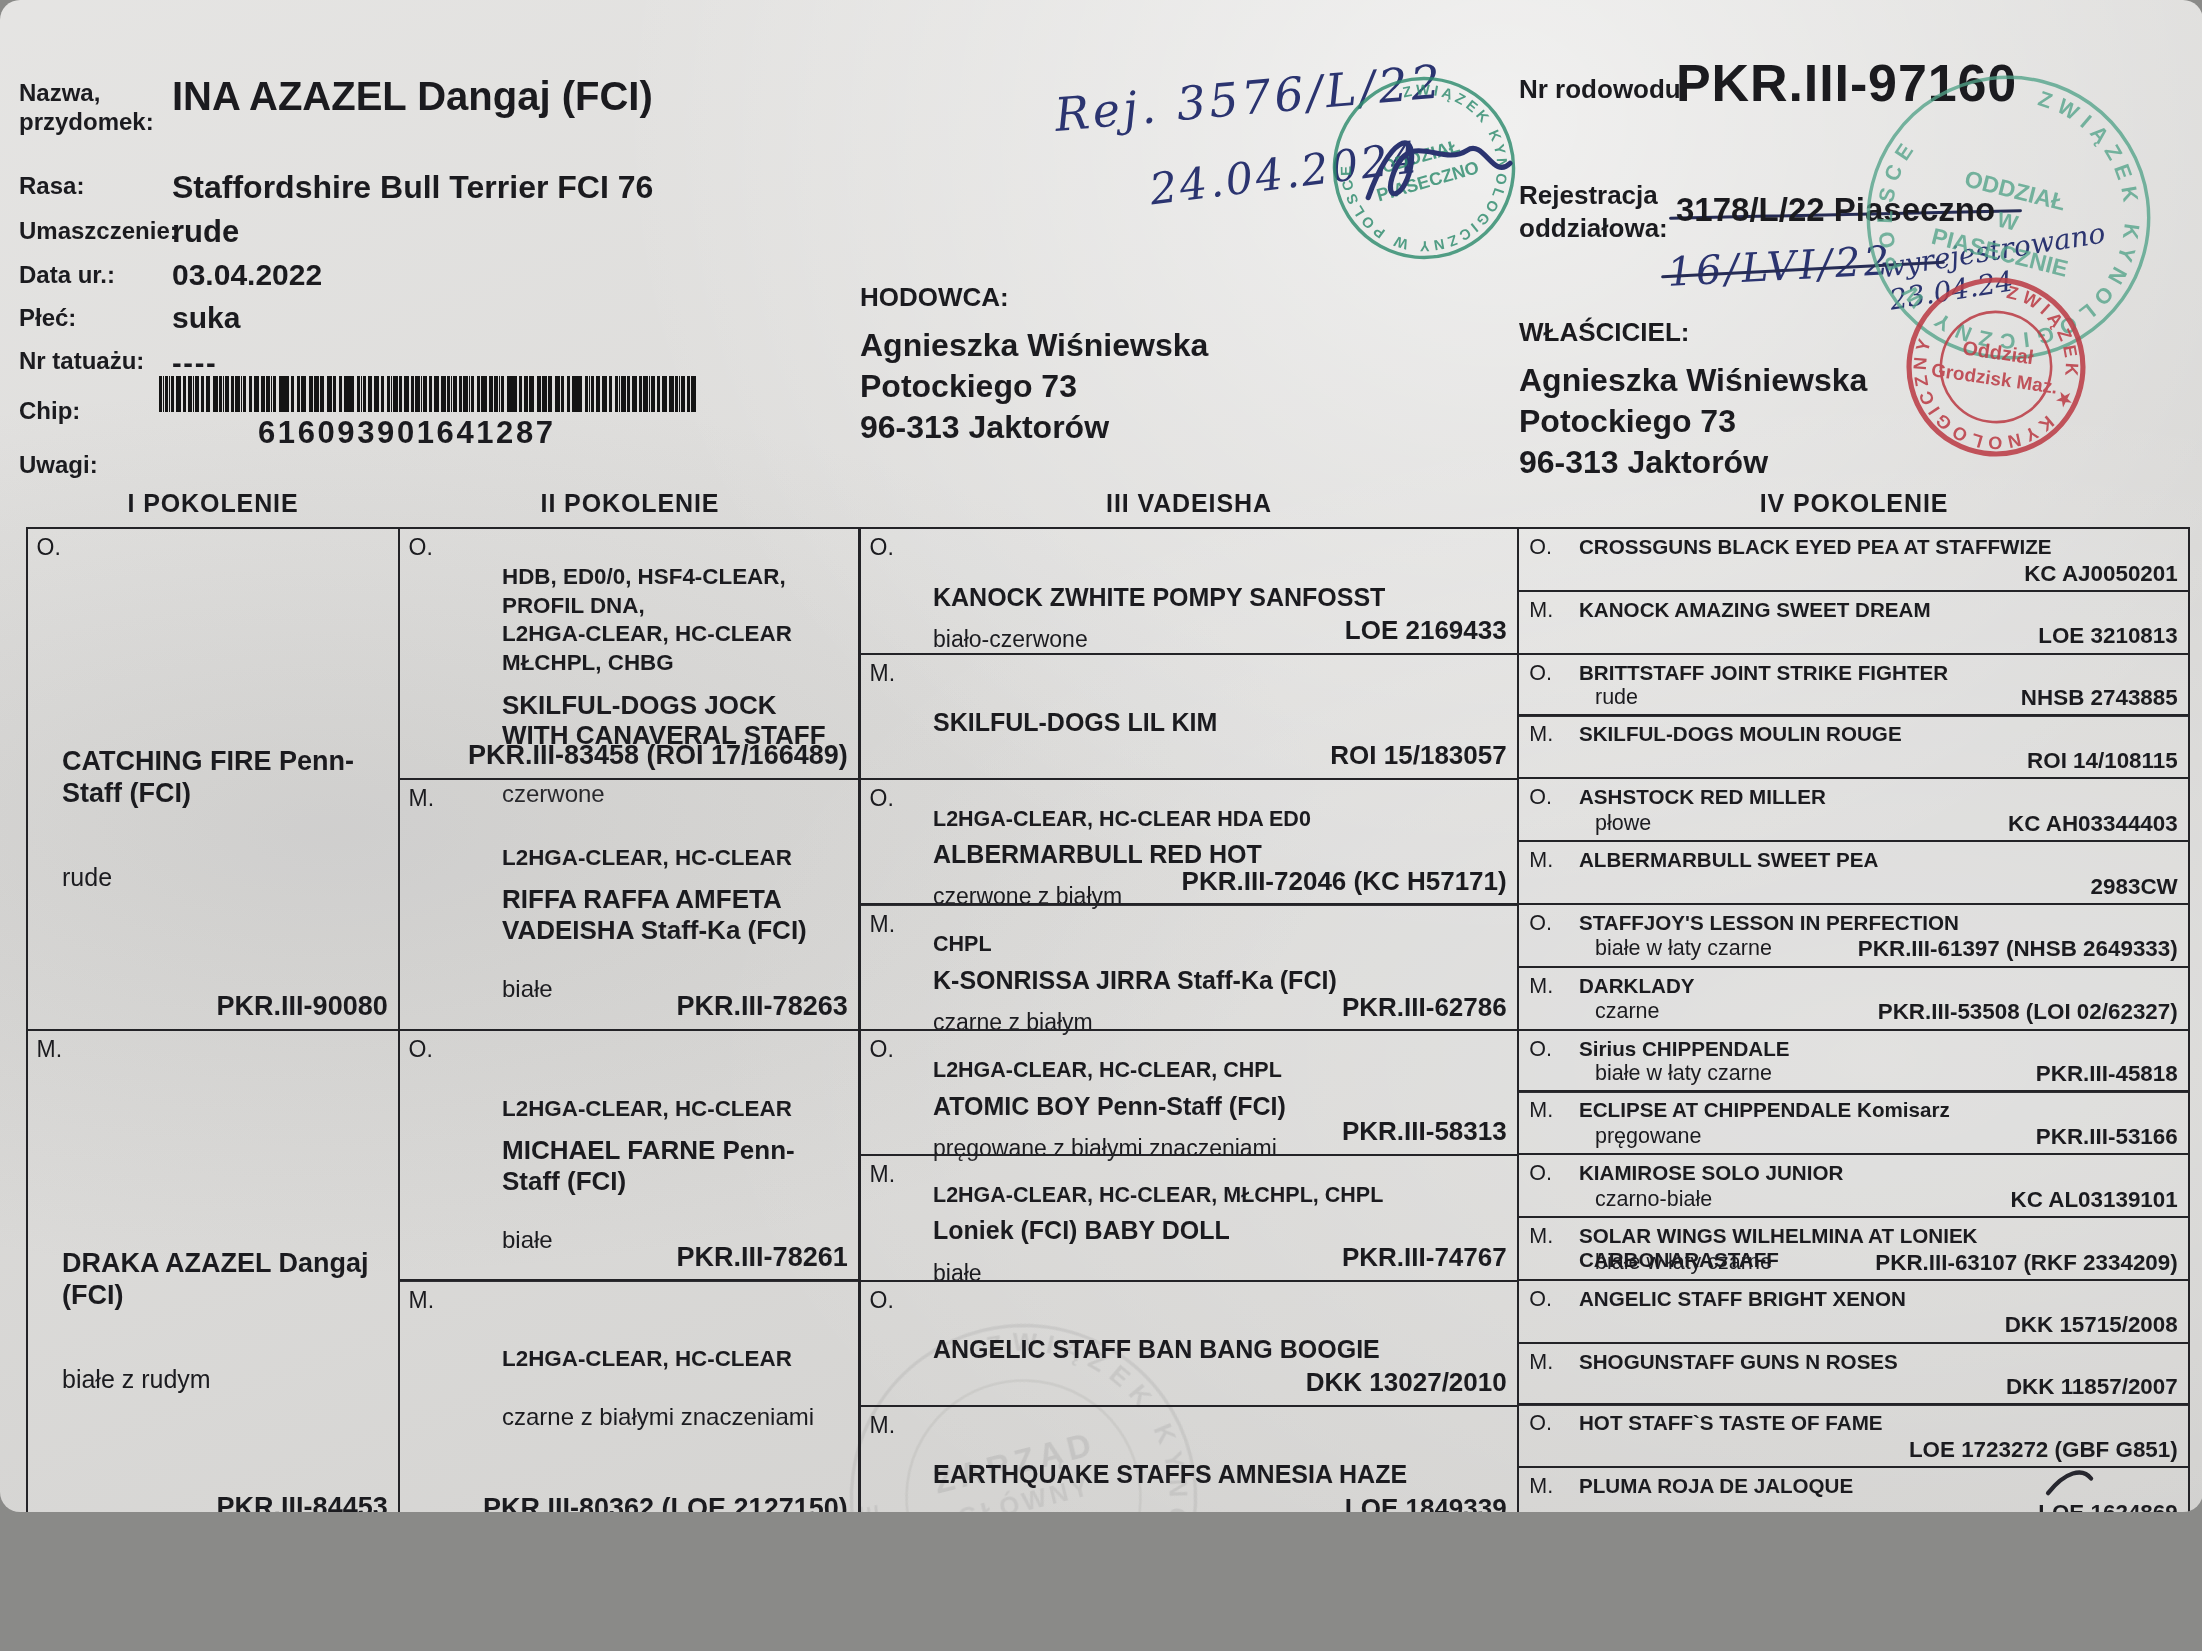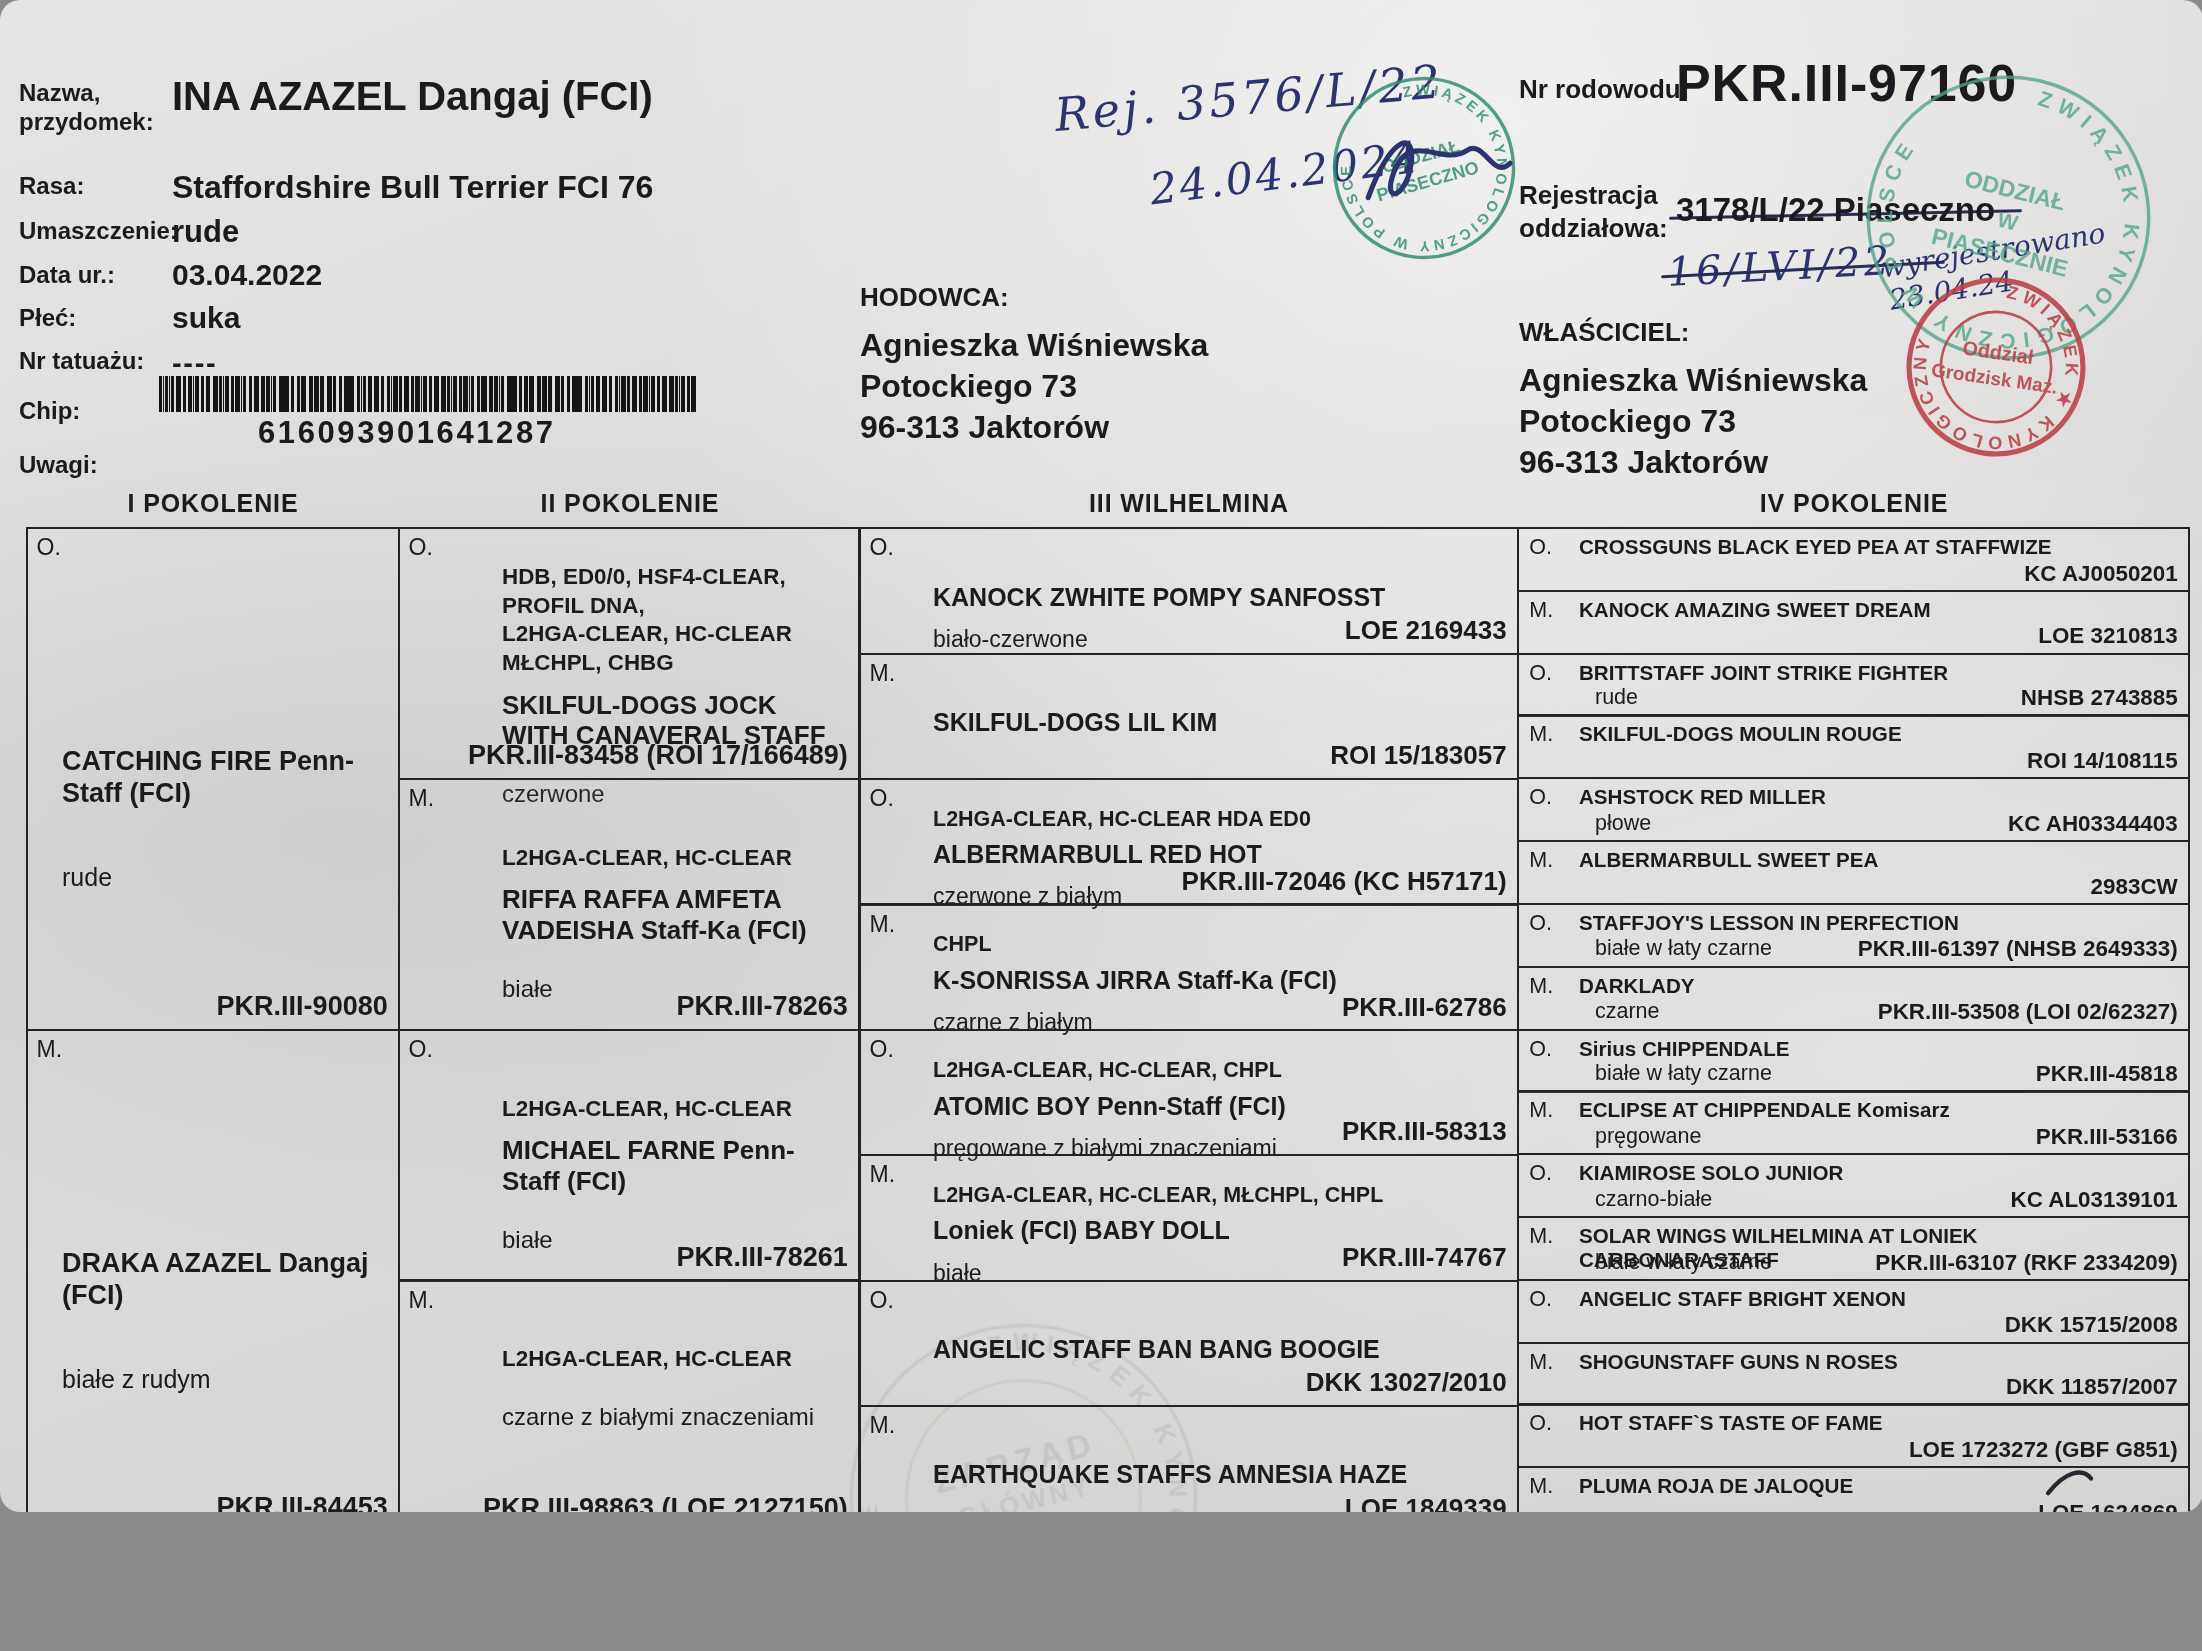--- a/index.html
+++ b/index.html
@@ -226,21 +226,21 @@
     <path d="M20,110 C45,40 75,30 70,70 C65,110 35,120 50,80 C70,30 105,75 135,55 C155,42 165,90 185,70" fill="none" stroke="#2b3470" stroke-width="6" stroke-linecap="round"></path>
   </svg>
   <svg class="scribble" style="left:1807px;top:1463px;width:396px;height:155px;" data-interactable="false" viewBox="0 0 460 180">
     <path d="M280,35 C300,10 320,5 330,18" fill="none" stroke="#1a1a22" stroke-width="5" stroke-linecap="round"></path>
     <path d="M60,140 C80,60 100,55 105,105 C108,135 92,145 90,118 C105,60 125,150 145,100 C155,72 170,130 190,95 C200,75 215,120 235,90 C245,72 258,110 275,85 C285,68 300,105 318,82" fill="none" stroke="#1a1a22" stroke-width="6" stroke-linecap="round"></path>
     <path d="M185,70 C190,110 188,150 180,172" fill="none" stroke="#1a1a22" stroke-width="5" stroke-linecap="round"></path>
   </svg>
 
   <div class="phead" style="left:213px;" data-interactable="false">I POKOLENIE</div>
   <div class="phead" style="left:630px;" data-interactable="false">II POKOLENIE</div>
-  <div class="phead" style="left:1189px;" data-interactable="false">III WILHELMINA</div>
+  <div class="phead" style="left:1189px;" data-interactable="false">III VADEISHA</div>
   <div class="phead" style="left:1854px;" data-interactable="false">IV POKOLENIE</div>
 
   <div id="pedigree" data-interactable="false">
       <div class="gcol c1" data-interactable="false" style="left: 26px; width: 374px;">
         <div class="pbox" data-interactable="false" style="height: 504px;">
           <span class="ptag" data-interactable="false">O.</span>
           <div class="pbody" data-interactable="false">
             <div class="pname" data-interactable="false">CATCHING FIRE Penn-Staff (FCI)</div>
             <div class="pcolor" data-interactable="false">rude</div>
           </div>
@@ -284,21 +284,21 @@
             <div class="pcolor" data-interactable="false">białe</div>
           </div>
           <div class="preg" data-interactable="false">PKR.III-78261</div>
         </div>
         <div class="pbox" data-interactable="false" style="height: 253px;">
           <span class="ptag" data-interactable="false">M.</span>
           <div class="pbody solo" data-interactable="false">
             <div class="phealth" data-interactable="false">L2HGA-CLEAR, HC-CLEAR</div>
             <div class="pcolor" data-interactable="false">czarne z białymi znaczeniami</div>
           </div>
-          <div class="preg" data-interactable="false">PKR.III-98863 (LOE 2127150)</div>
+          <div class="preg" data-interactable="false">PKR.III-80362 (LOE 2127150)</div>
         </div>
       </div>
       <div class="gcol c3" data-interactable="false" style="left: 859px; width: 660px;">
         <div class="pbox" data-interactable="false" style="height: 128px;">
           <span class="ptag" data-interactable="false">O.</span>
           <div class="pbody" data-interactable="false">
             <div class="pname nohealth" data-interactable="false">KANOCK ZWHITE POMPY SANFOSST</div>
             <div class="pcolor" data-interactable="false">biało-czerwone</div>
           </div>
           <div class="preg" data-interactable="false">LOE 2169433</div>

